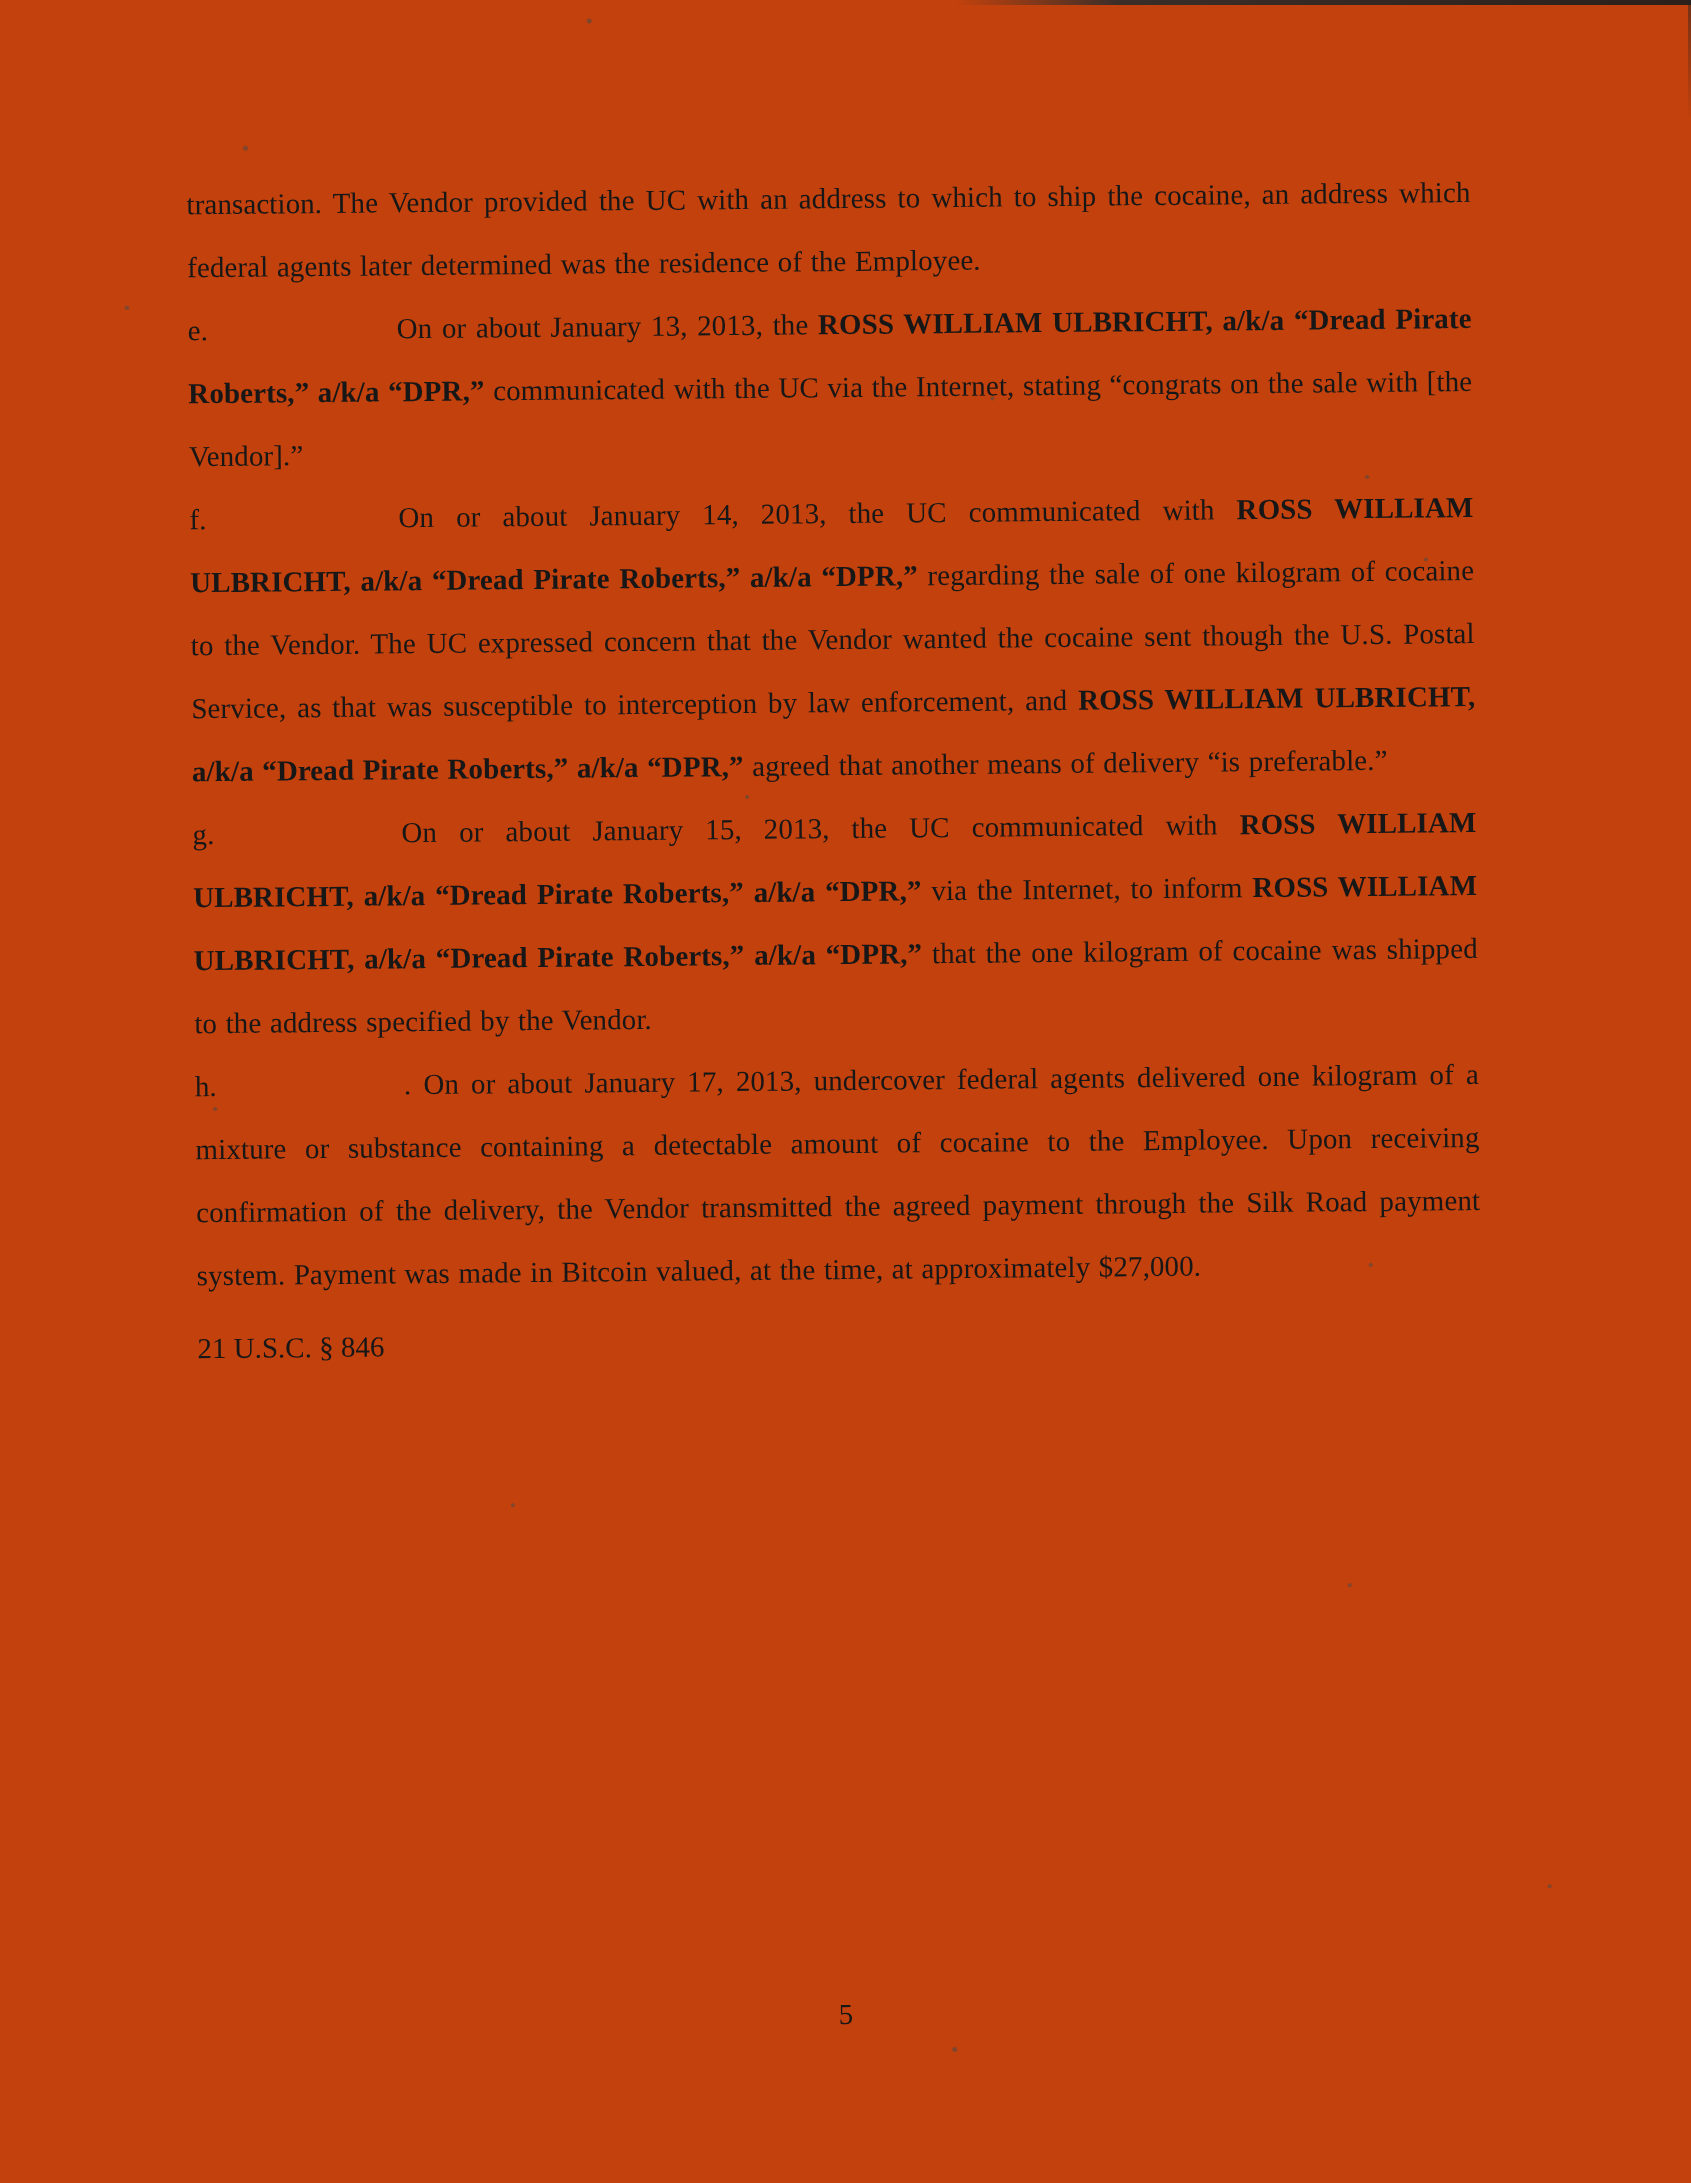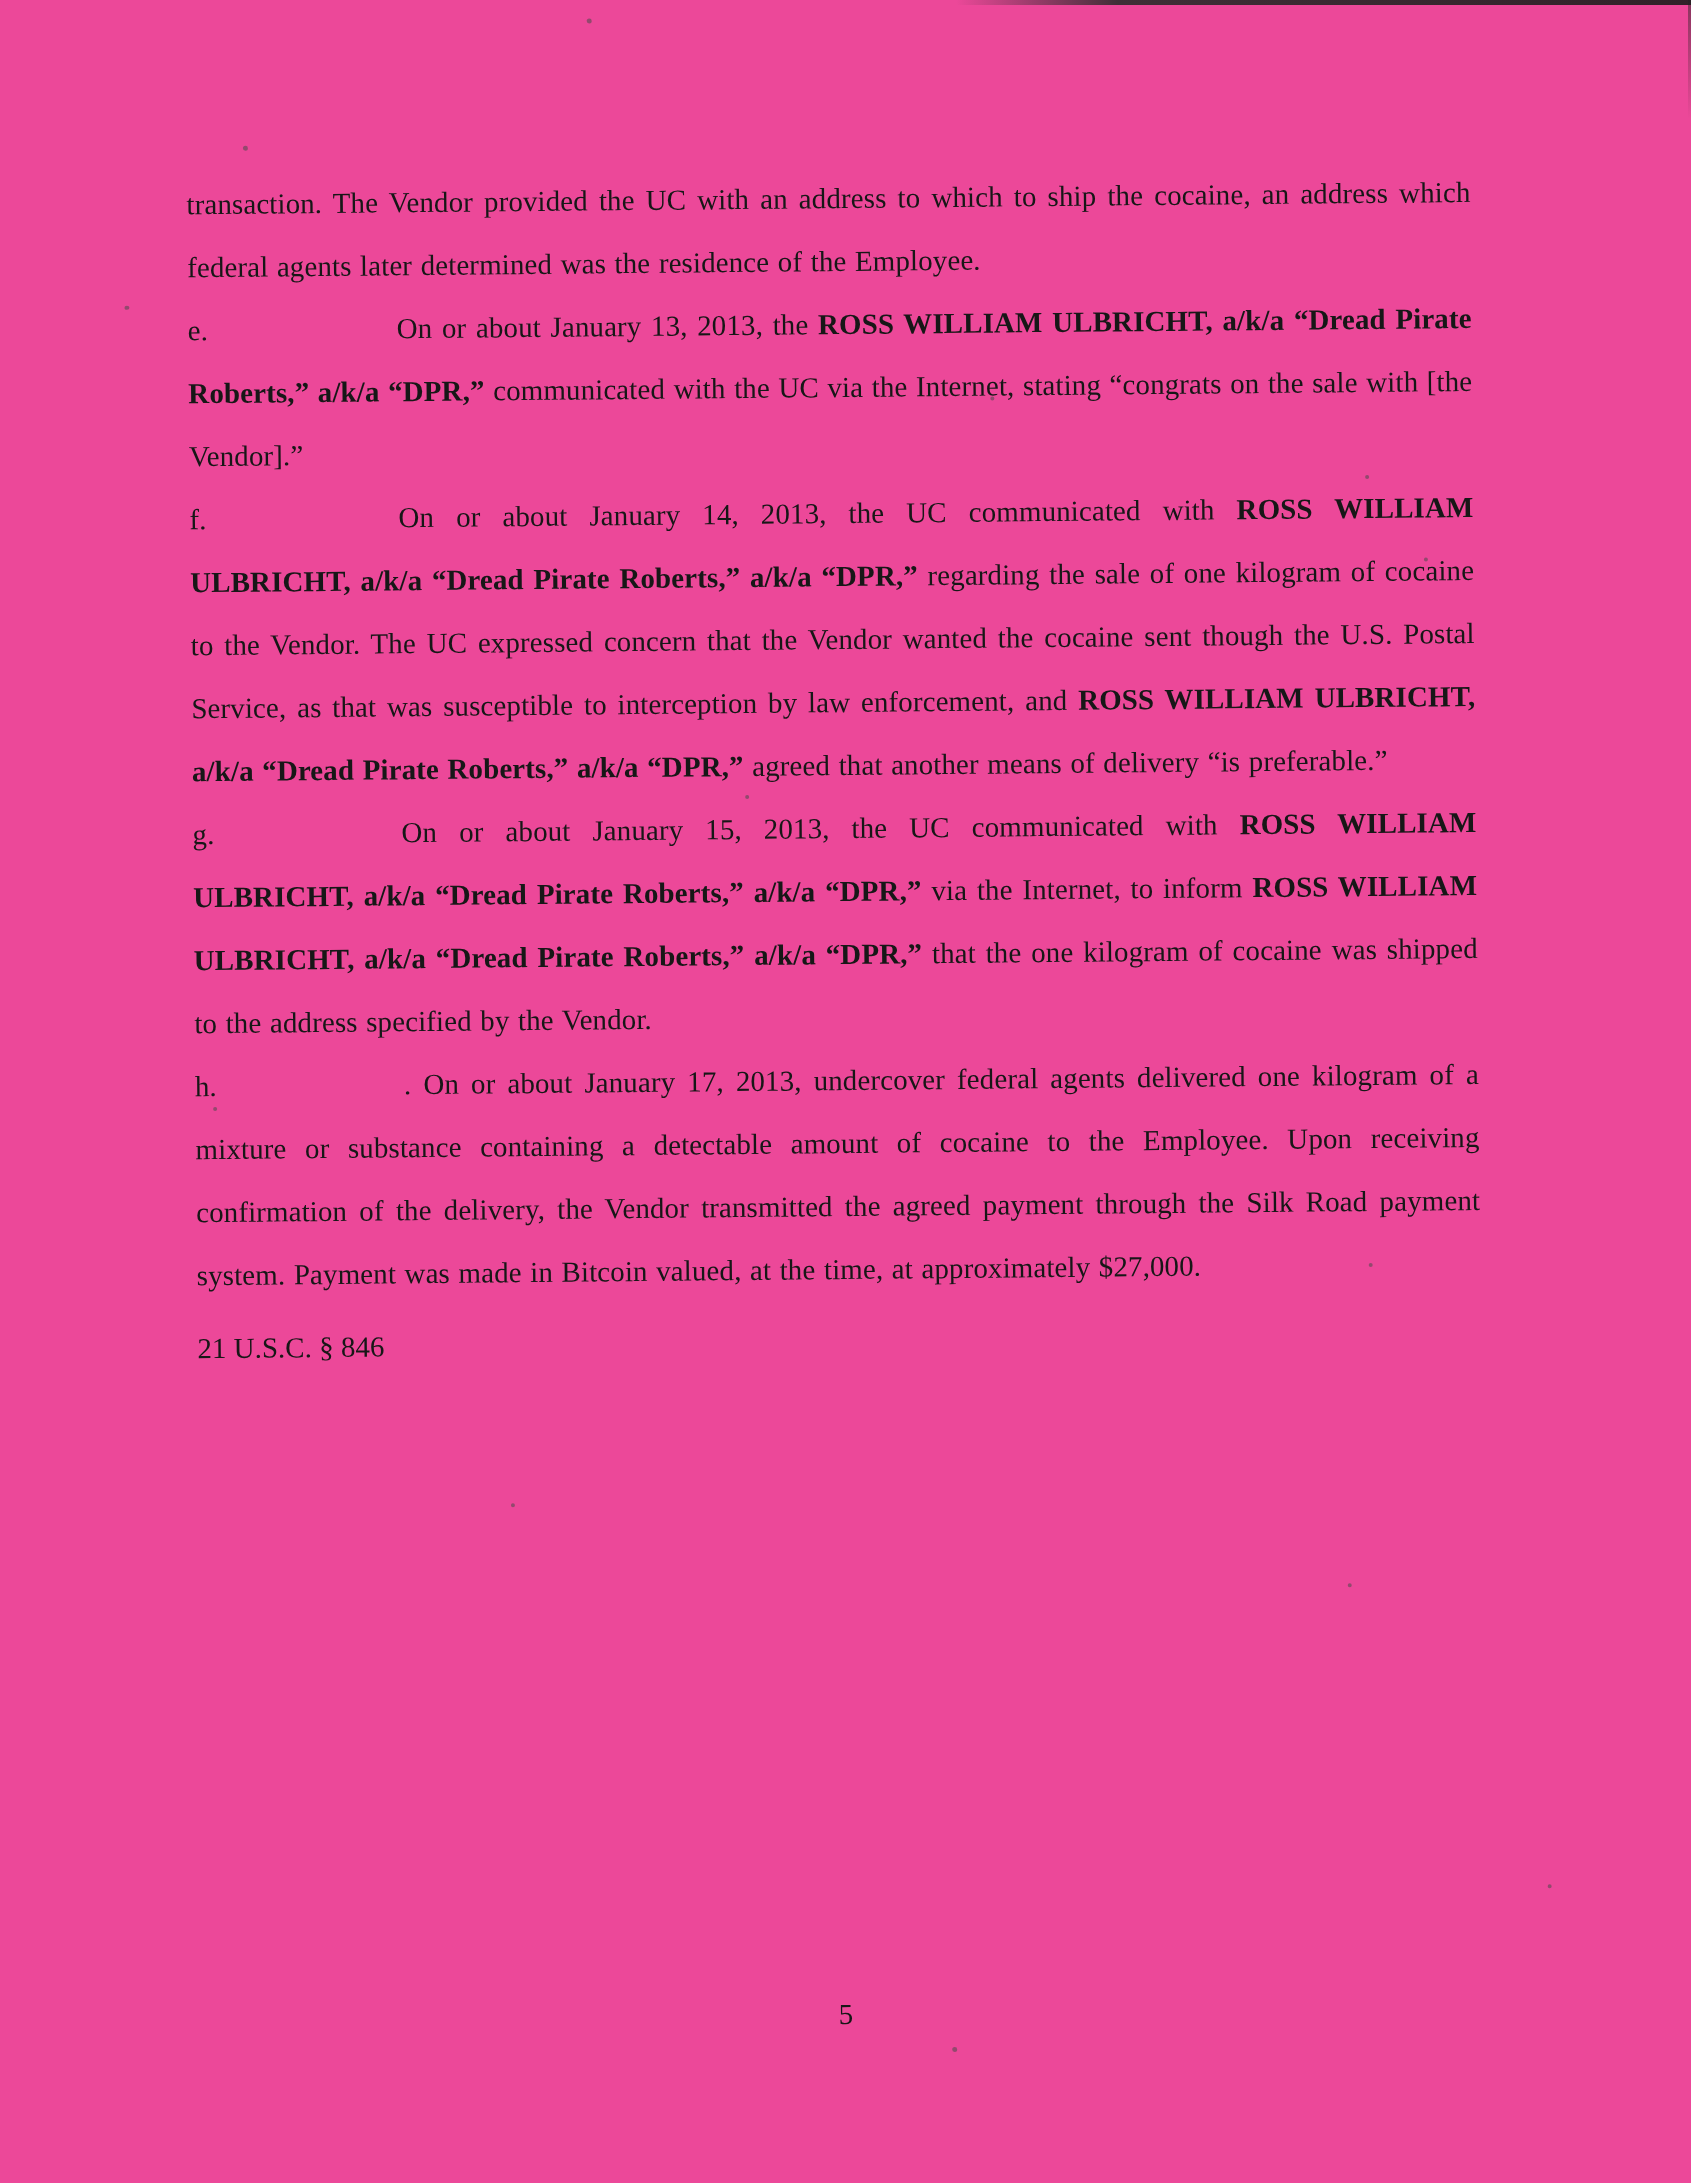--- a/index.html
+++ b/index.html
@@ -13,21 +13,21 @@
     position: relative;
     font-family: "Liberation Serif", serif;
     color: #1a1a1a;
     overflow: hidden;
   }
 
   
   #page {
     position: absolute;
     inset: 0;
-    background: #ec4899;
+    background: #c2410c;
   }
 
   
   #content-rotator {
     position: absolute;
     left: 0;
     top: 0;
     width: 1692px;
     height: 2183px;
     transform: rotate(-0.55deg);

